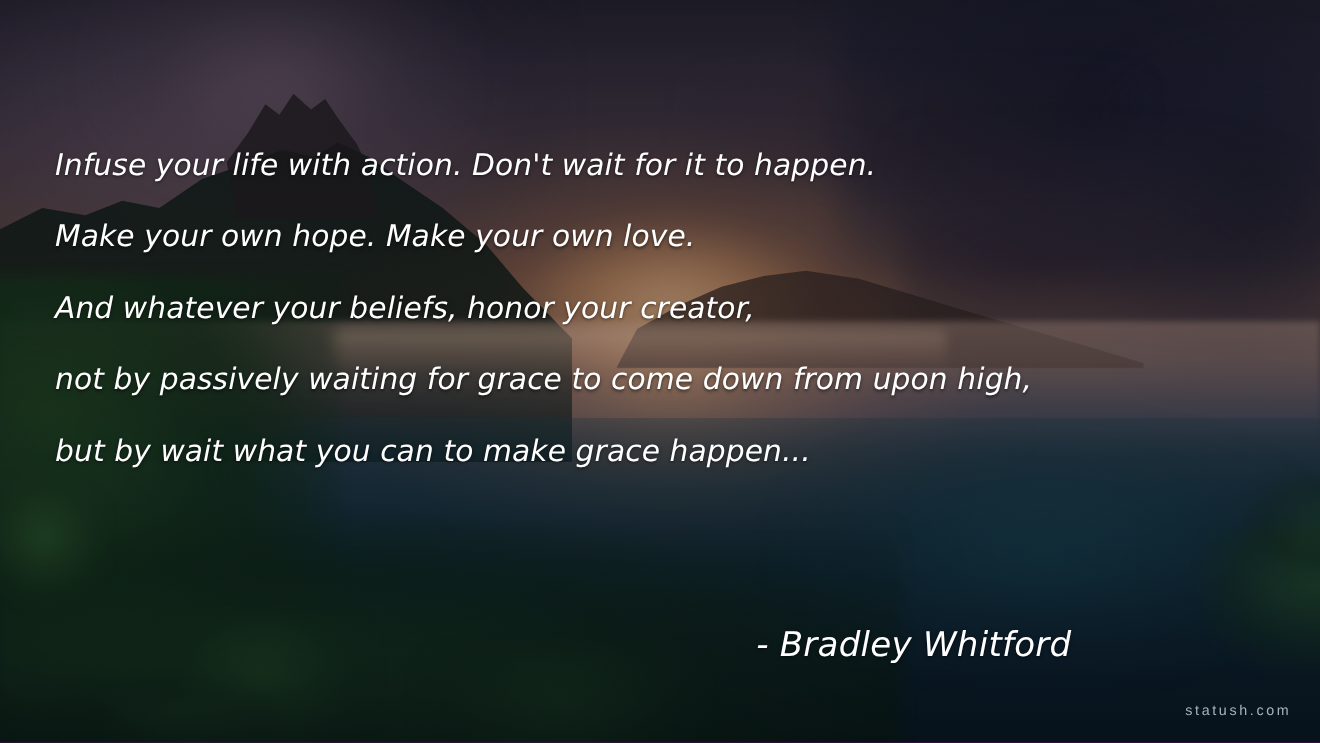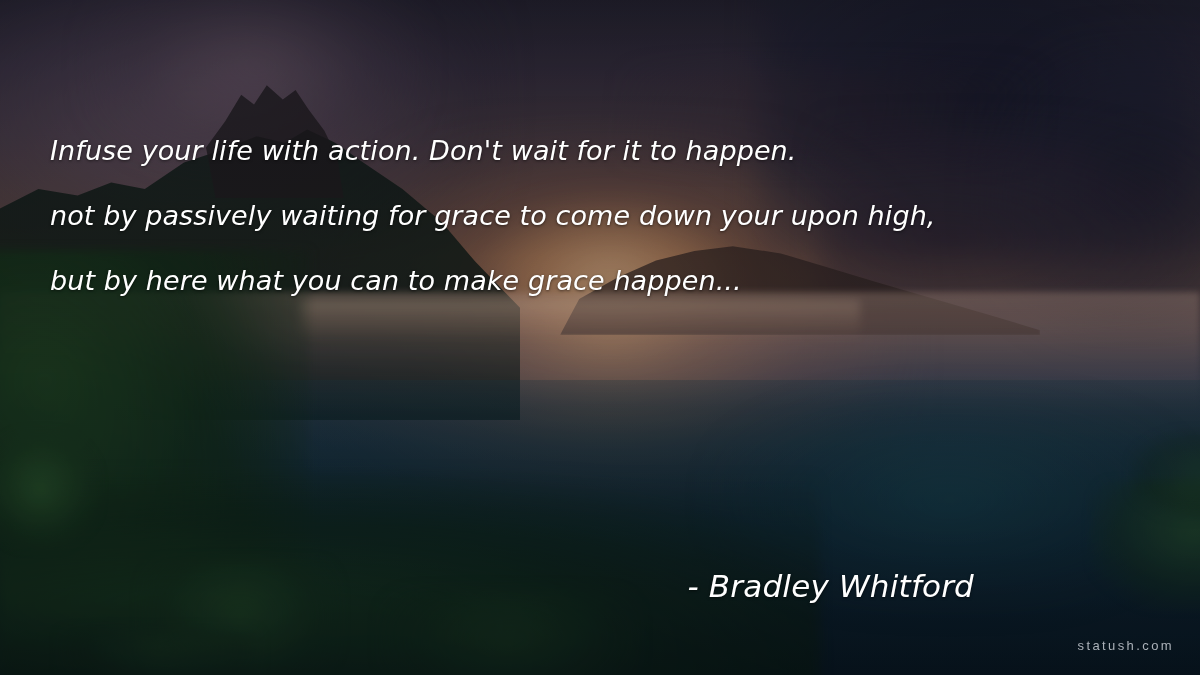--- a/index.html
+++ b/index.html
@@ -313,21 +313,23 @@
     <div class="leaf-blob-c"></div>
     <div class="branch-bottomleft"></div>
     <div class="branch-right"></div>
     <div class="branch-right2"></div>
     <div class="scrim"></div>
     <div class="scrim2"></div>
   </div>
 
   <div class="quote-block">
     <div class="quote-line">Infuse your life with action. Don't wait for it to happen.</div>
-    <div class="quote-line">not by passively waiting for grace to come down your upon high,</div>
-    <div class="quote-line">but by here what you can to make grace happen...</div>
+    <div class="quote-line">Make your own hope. Make your own love.</div>
+    <div class="quote-line">And whatever your beliefs, honor your creator,</div>
+    <div class="quote-line">not by passively waiting for grace to come down from upon high,</div>
+    <div class="quote-line">but by wait what you can to make grace happen...</div>
   </div>
 
   <div class="author">- Bradley Whitford</div>
 
   <div class="watermark">statush.com</div>
 
 </div>
 
 </body></html>

